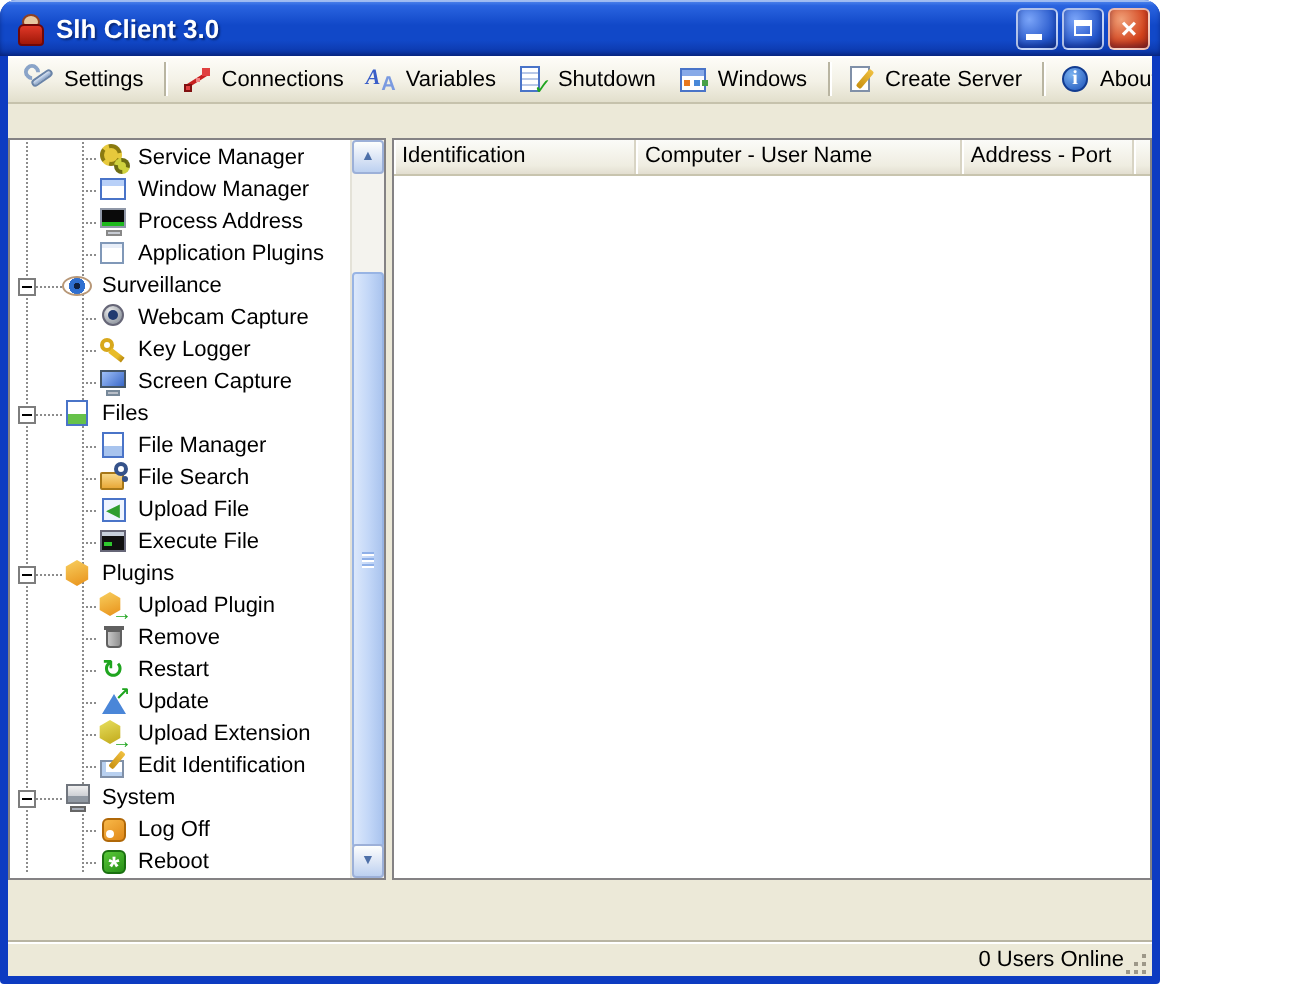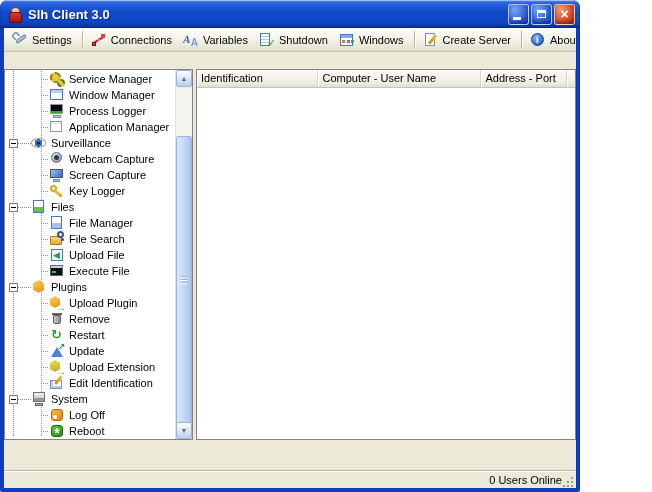--- a/index.html
+++ b/index.html
@@ -239,42 +239,42 @@
             <div class="trow lvl1">
               <span class="ic gears-icon"></span>
               <span class="tilbl">Service Manager</span>
             </div>
             <div class="trow lvl1">
               <span class="ic window-icon"></span>
               <span class="tilbl">Window Manager</span>
             </div>
             <div class="trow lvl1">
               <span class="ic monitor-icon"></span>
-              <span class="tilbl">Process Logger</span>
+              <span class="tilbl">Process Address</span>
             </div>
             <div class="trow lvl1">
               <span class="ic app-window-icon"></span>
-              <span class="tilbl">Application Manager</span>
+              <span class="tilbl">Application Plugins</span>
             </div>
             <div class="trow lvl0">
               <span class="expander"></span>
               <span class="ic eye-icon"></span>
               <span class="tilbl">Surveillance</span>
             </div>
             <div class="trow lvl1">
               <span class="ic webcam-icon"></span>
               <span class="tilbl">Webcam Capture</span>
             </div>
             <div class="trow lvl1">
+              <span class="ic key-icon"></span>
+              <span class="tilbl">Key Logger</span>
+            </div>
+            <div class="trow lvl1">
               <span class="ic screen-icon"></span>
               <span class="tilbl">Screen Capture</span>
-            </div>
-            <div class="trow lvl1">
-              <span class="ic key-icon"></span>
-              <span class="tilbl">Key Logger</span>
             </div>
             <div class="trow lvl0">
               <span class="expander"></span>
               <span class="ic file-green-icon"></span>
               <span class="tilbl">Files</span>
             </div>
             <div class="trow lvl1">
               <span class="ic file-icon"></span>
               <span class="tilbl">File Manager</span>
             </div>

